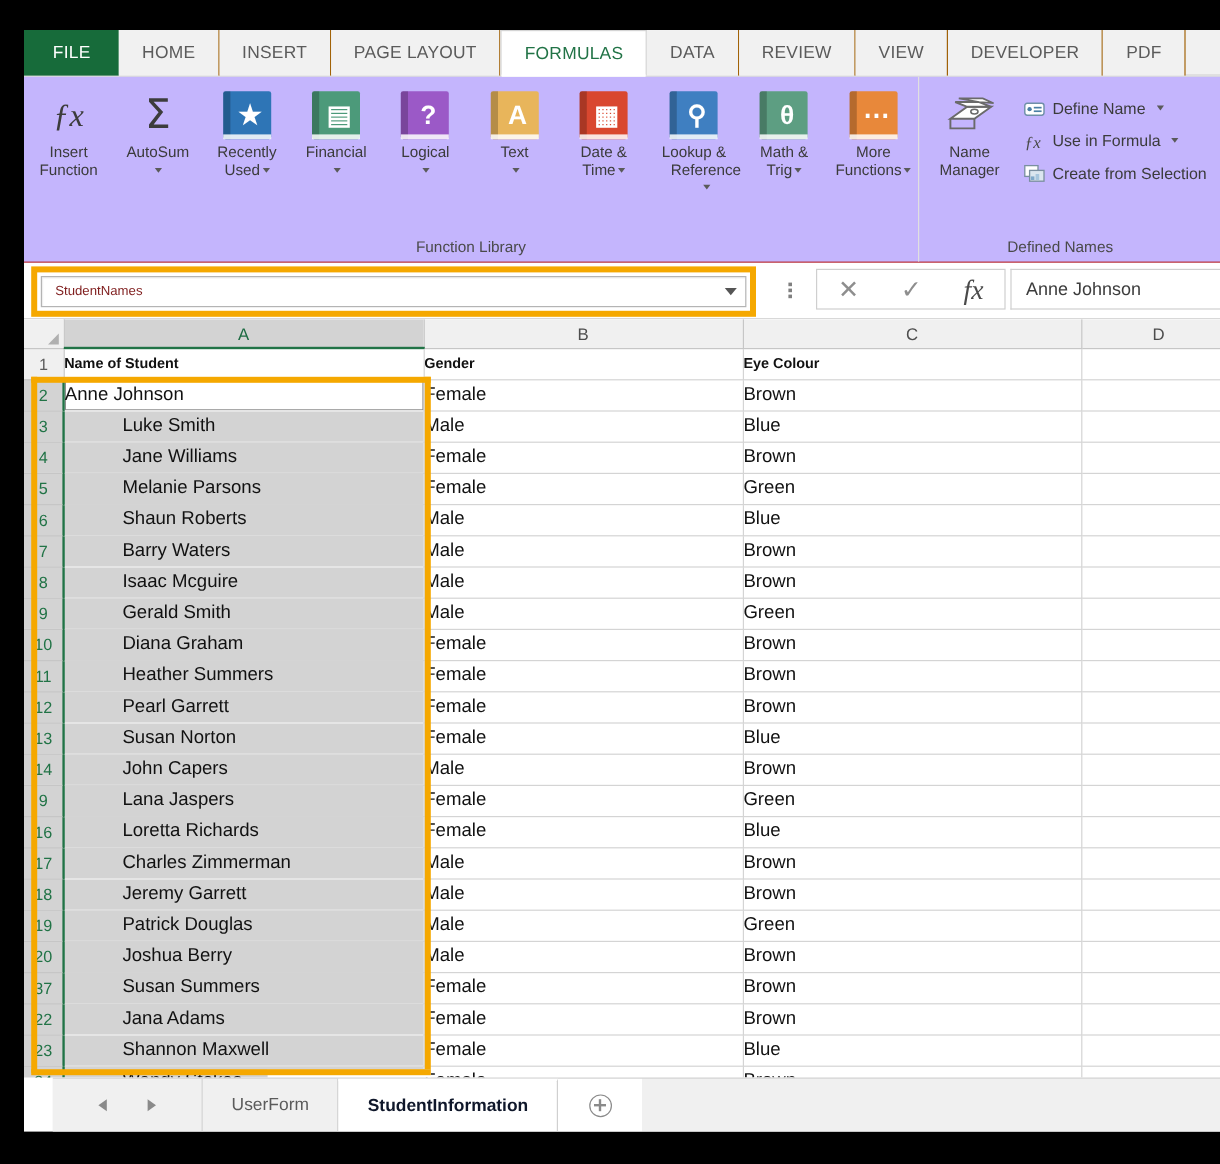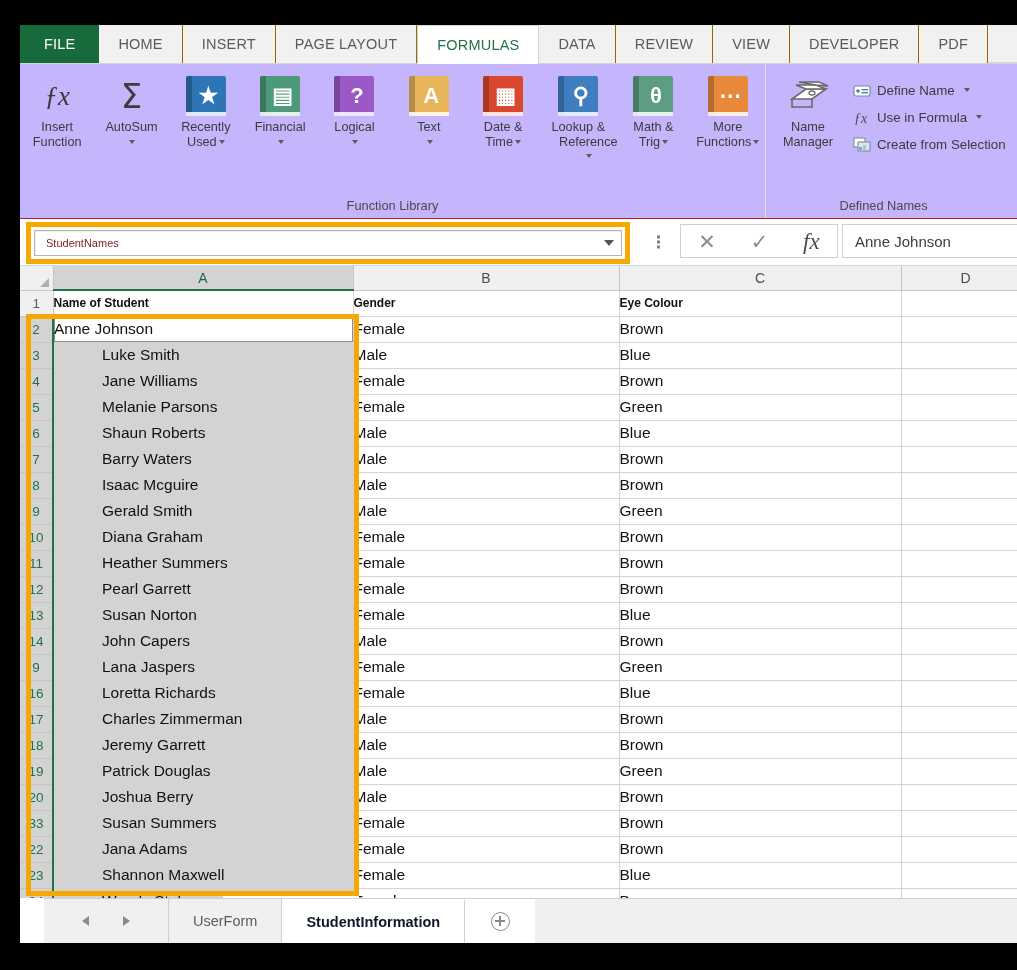--- a/index.html
+++ b/index.html
@@ -737,21 +737,21 @@
           </tr>
           <tr>
             <td class="rowhead hl">20</td>
             <td class="cell selcol">Joshua Berry</td>
             <td class="cell">Male</td>
             <td class="cell">Brown</td>
             <td class="cell"></td>
             <td class="cell" style="border-right: none;"></td>
           </tr>
           <tr>
-            <td class="rowhead hl">33</td>
+            <td class="rowhead hl">37</td>
             <td class="cell selcol">Susan Summers</td>
             <td class="cell">Female</td>
             <td class="cell">Brown</td>
             <td class="cell"></td>
             <td class="cell" style="border-right: none;"></td>
           </tr>
           <tr>
             <td class="rowhead hl">22</td>
             <td class="cell selcol">Jana Adams</td>
             <td class="cell">Female</td>

